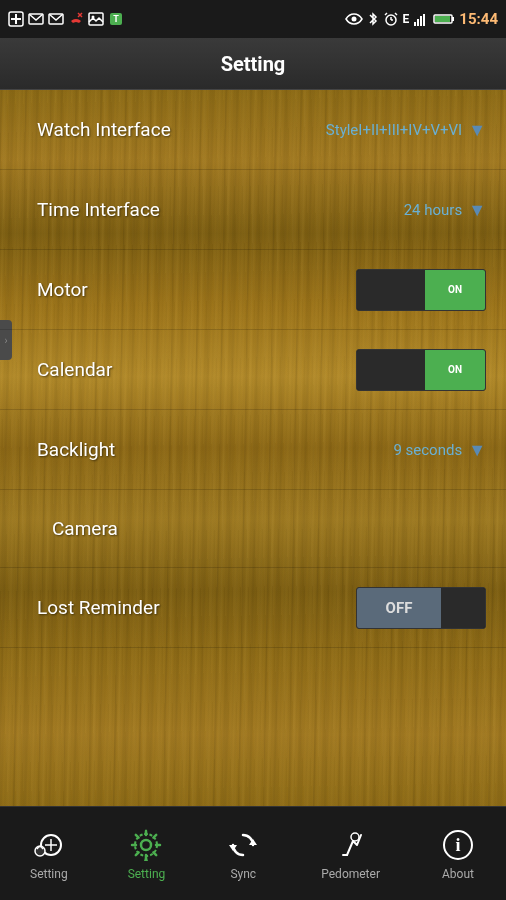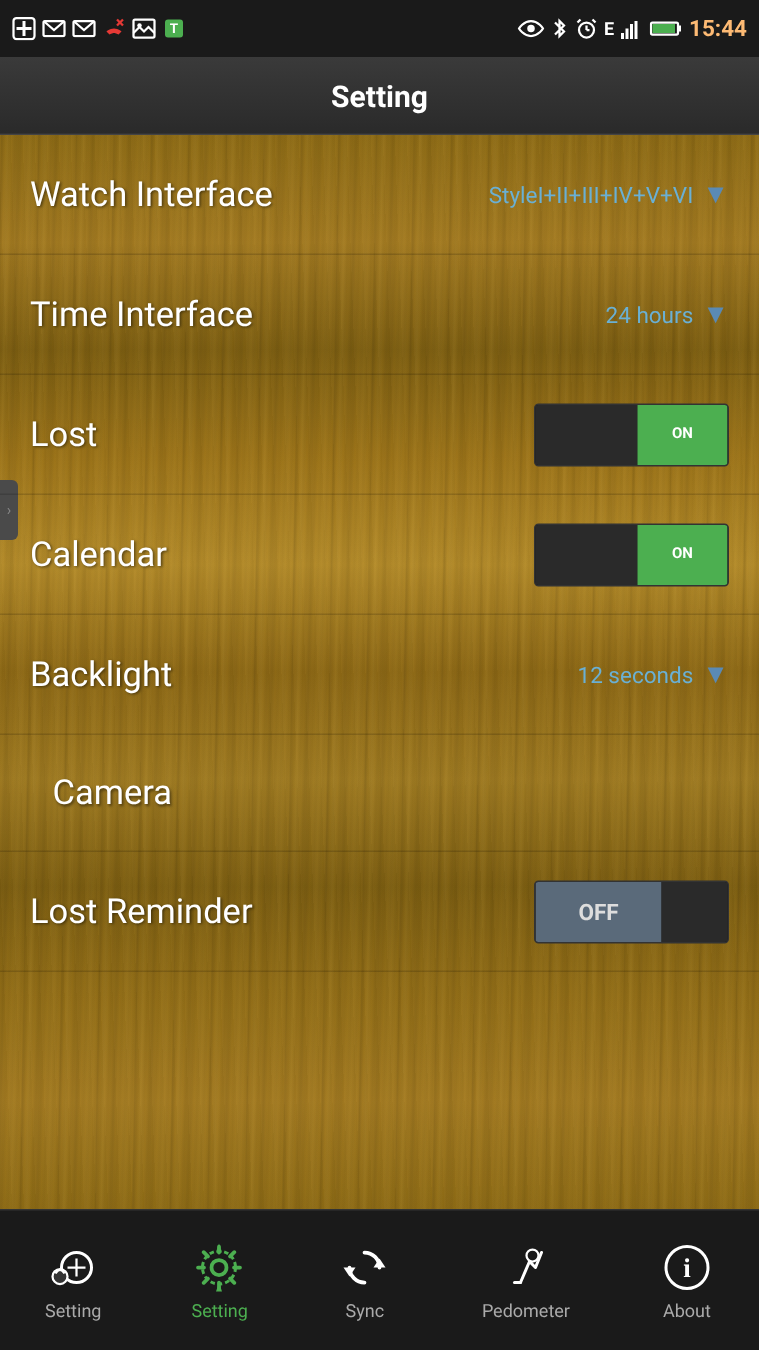--- a/index.html
+++ b/index.html
@@ -113,23 +113,24 @@
       display: flex;
       align-items: center;
       justify-content: space-between;
       padding: 0 20px;
       border-bottom: 1px solid rgba(0,0,0,0.15);
       position: relative;
     }
 
     .setting-label {
       color: #fff;
-      font-size: 23px;
+      font-size: 19px;
       font-weight: normal;
       text-shadow: 1px 1px 2px rgba(0,0,0,0.5);
+      margin-left: 17px;
     }
 
     .setting-value {
       display: flex;
       align-items: center;
       gap: 6px;
     }
 
     .setting-value-text {
       color: #6ab0d4;
@@ -354,21 +355,21 @@
 
   <div class="setting-row">
     <span class="setting-label">Time Interface</span>
     <div class="setting-value">
       <span class="setting-value-text">24 hours</span>
       <span class="dropdown-arrow">▼</span>
     </div>
   </div>
 
   <div class="setting-row">
-    <span class="setting-label">Lost</span>
+    <span class="setting-label">Motor</span>
     <div class="toggle-on">
       <div class="toggle-off-part"></div>
       <div class="toggle-on-part">
         <span>ON</span>
       </div>
     </div>
   </div>
 
   <div class="setting-row">
     <span class="setting-label">Calendar</span>
@@ -376,21 +377,21 @@
       <div class="toggle-off-part"></div>
       <div class="toggle-on-part">
         <span>ON</span>
       </div>
     </div>
   </div>
 
   <div class="setting-row">
     <span class="setting-label">Backlight</span>
     <div class="setting-value">
-      <span class="setting-value-text">12 seconds</span>
+      <span class="setting-value-text">9 seconds</span>
       <span class="dropdown-arrow">▼</span>
     </div>
   </div>
 
   <div class="setting-row camera-row">
     <span class="setting-label">Camera</span>
   </div>
 
   <div class="setting-row">
     <span class="setting-label">Lost Reminder</span>

